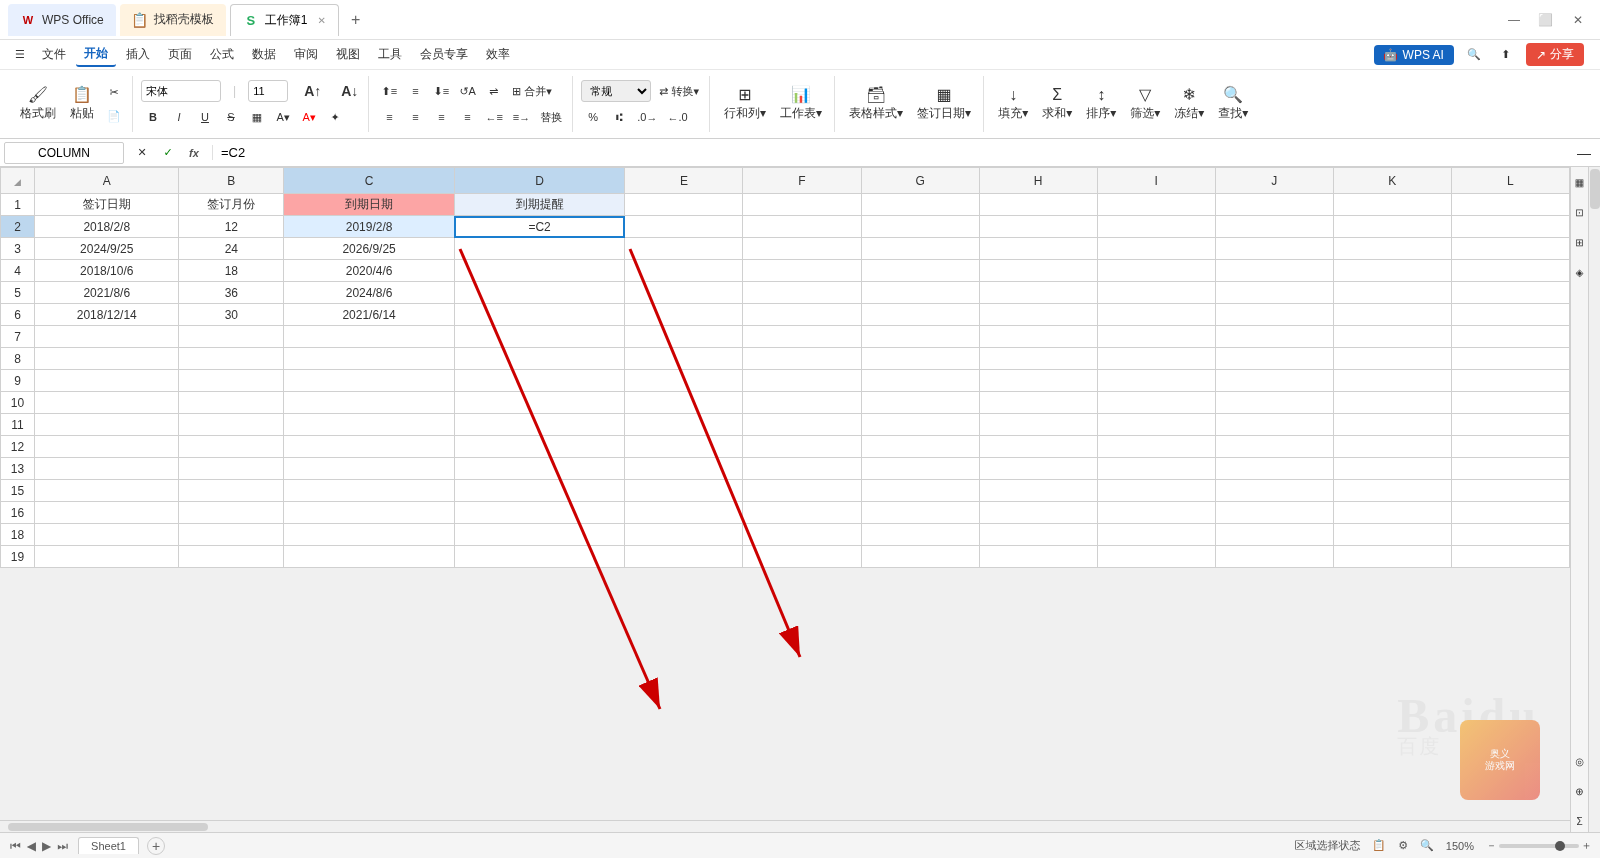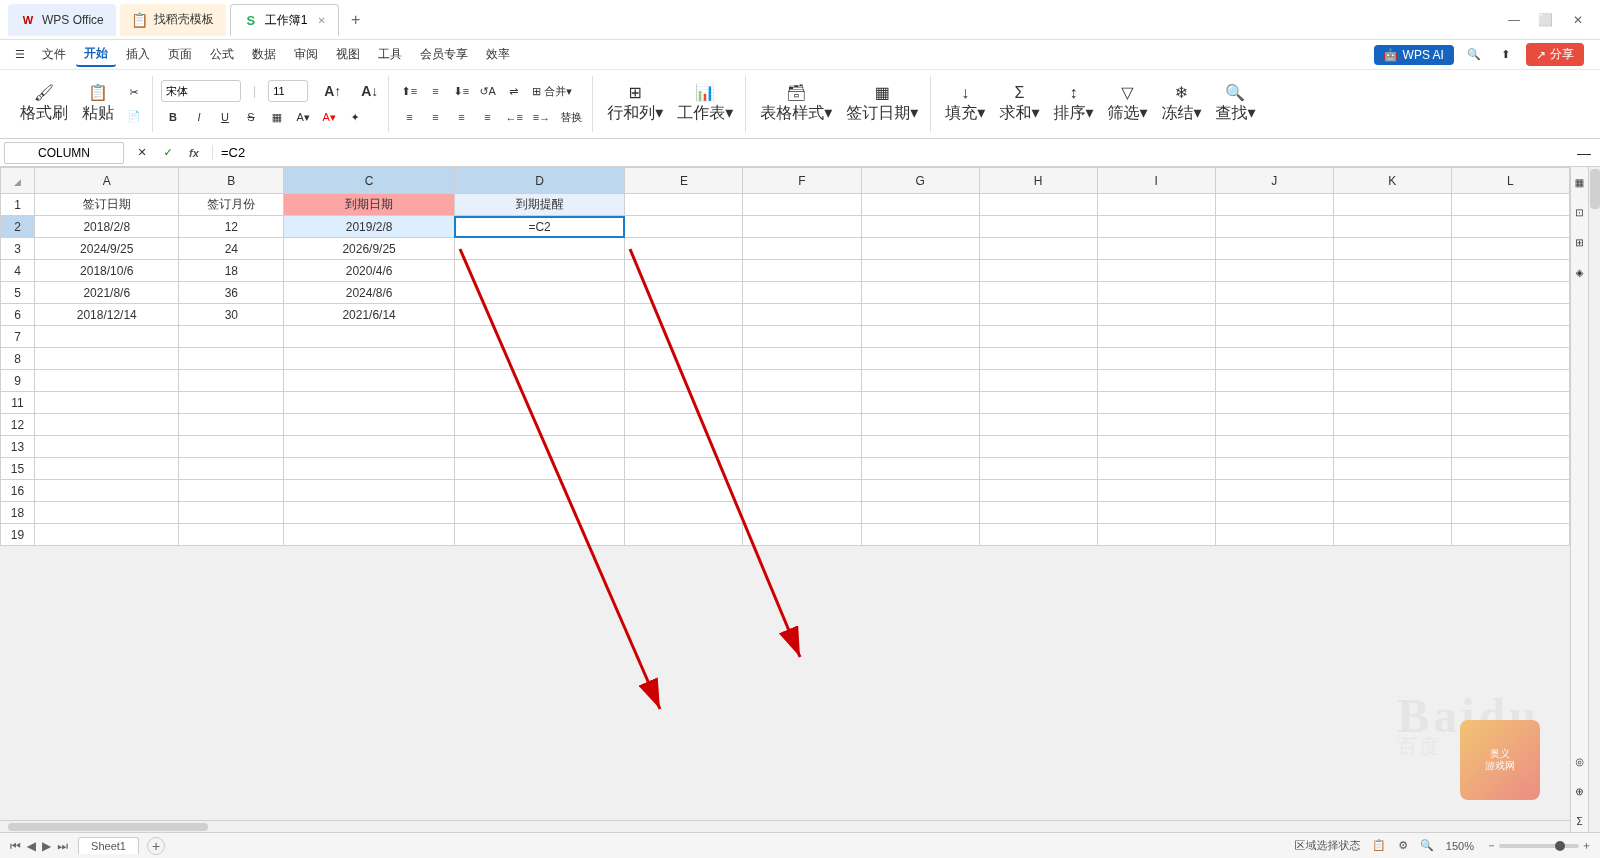--- a/index.html
+++ b/index.html
@@ -81,21 +81,21 @@
       padding: 3px 6px;
       cursor: pointer;
       border-radius: 3px;
       font-size: 10px;
       color: #333;
       min-width: 32px;
       height: 48px;
       gap: 2px;
     }
     .tool-icon { font-size: 16px; line-height: 1; }
-    .tool-label { font-size: 16px; white-space: nowrap; }
+    .tool-label { font-size: 12px; white-space: nowrap; }
     .tool-btn-sm {
       display: flex;
       align-items: center;
       justify-content: center;
       padding: 2px 4px;
       cursor: pointer;
       border-radius: 3px;
       font-size: 11px;
       color: #333;
       min-width: 24px;
@@ -436,20 +436,34 @@
           <div class="tool-btn-sm">≡</div>
           <div class="tool-btn-sm">≡</div>
           <div class="tool-btn-sm">≡</div>
           <div class="tool-btn-sm">≡</div>
           <div class="tool-btn-sm">←≡</div>
           <div class="tool-btn-sm">≡→</div>
           <div class="tool-btn-sm">替换</div>
         </div>
       </div>
 
+      <div class="tool-group" style="flex-direction:column;align-items:flex-start;justify-content:center;gap:4px;">
+        <div style="display:flex;align-items:center;gap:4px;">
+          <select class="font-select" style="width:70px;">
+            <option>常规</option>
+          </select>
+          <div class="tool-btn-sm">⇄ 转换▾</div>
+        </div>
+        <div style="display:flex;gap:2px;">
+          <div class="tool-btn-sm">%</div>
+          <div class="tool-btn-sm">⑆</div>
+          <div class="tool-btn-sm">.0→</div>
+          <div class="tool-btn-sm">←.0</div>
+        </div>
+      </div>
 
       <div class="tool-group">
         <div class="tool-btn">
           <span class="tool-icon">⊞</span>
           <span class="tool-label">行和列▾</span>
         </div>
         <div class="tool-btn">
           <span class="tool-icon">📊</span>
           <span class="tool-label">工作表▾</span>
         </div>
@@ -683,20 +697,35 @@
                 <td></td>
                 <td></td>
                 <td></td>
                 <td></td>
                 <td></td>
                 <td></td>
                 <td></td>
                 <td></td>
               </tr>
             <tr>
+                <td class="row-num">10</td>
+                <td></td>
+                <td></td>
+                <td></td>
+                <td></td>
+                <td></td>
+                <td></td>
+                <td></td>
+                <td></td>
+                <td></td>
+                <td></td>
+                <td></td>
+                <td></td>
+              </tr>
+            <tr>
                 <td class="row-num">11</td>
                 <td></td>
                 <td></td>
                 <td></td>
                 <td></td>
                 <td></td>
                 <td></td>
                 <td></td>
                 <td></td>
                 <td></td>

